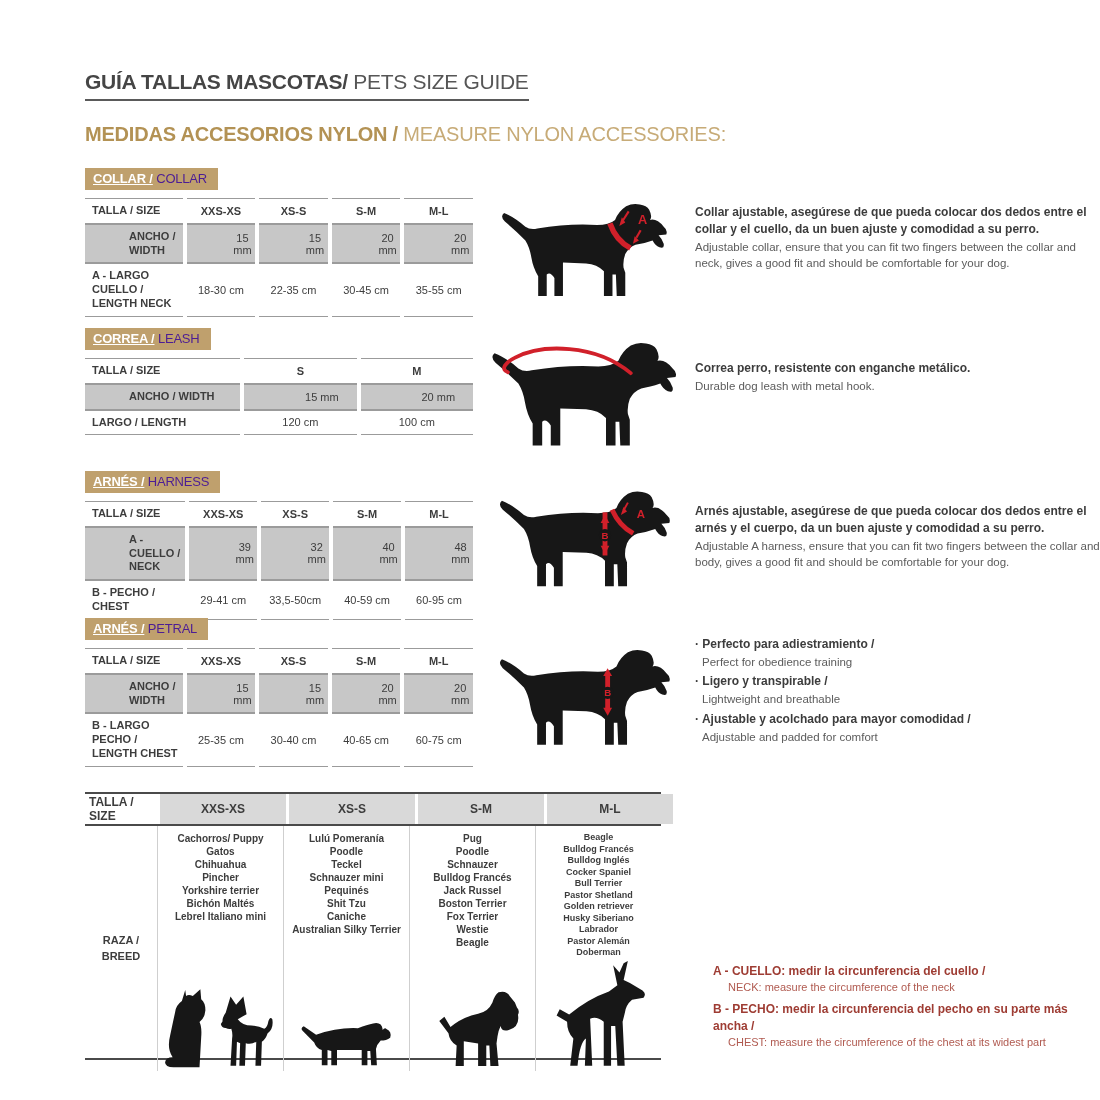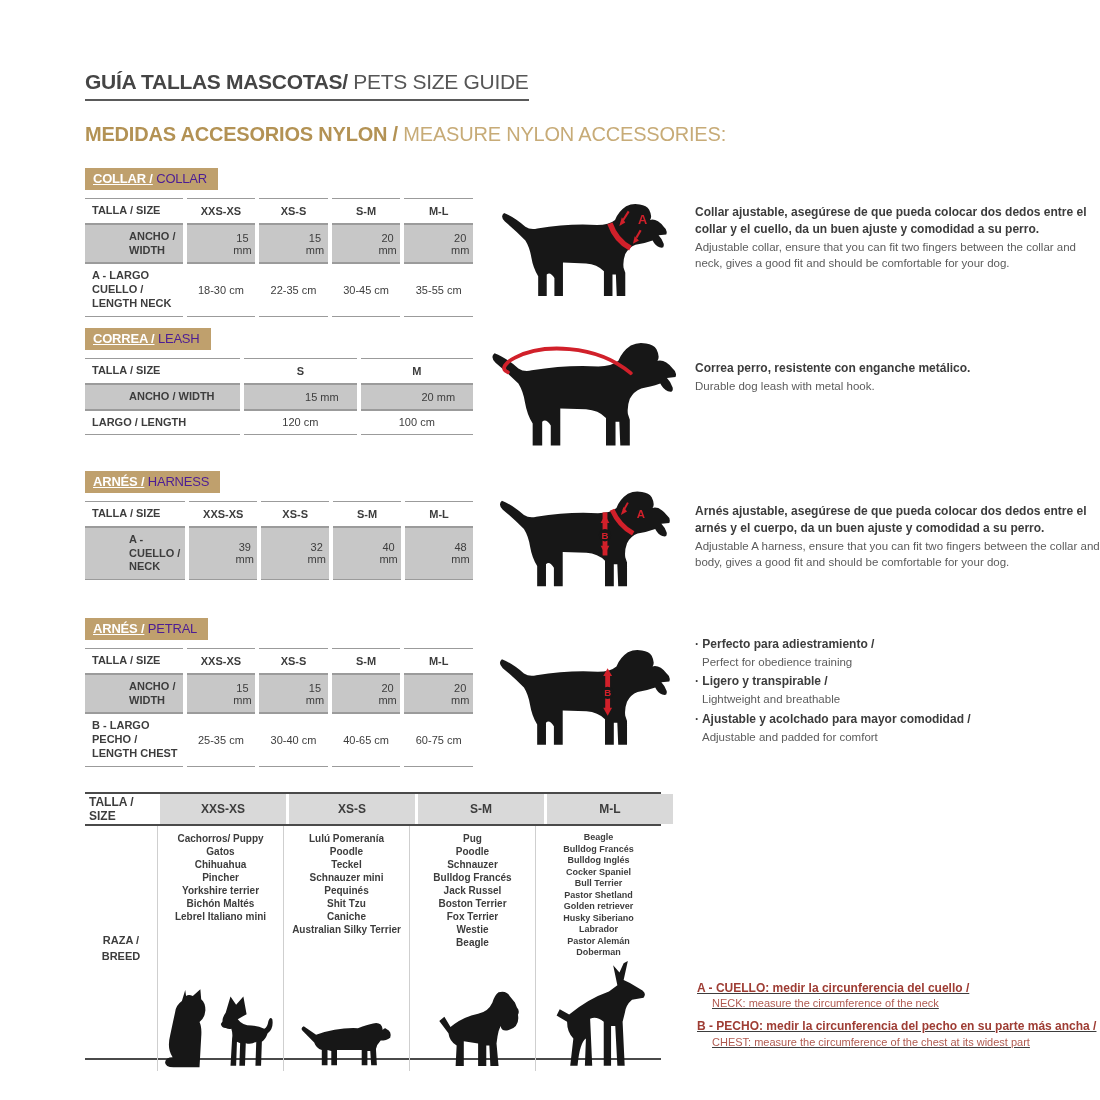--- a/index.html
+++ b/index.html
@@ -62,21 +62,21 @@
   .btc{display:flex;flex-direction:column;border-left:1px solid #cfcfcf;}
   .btc.first{border-left:none;align-items:center;justify-content:center;font-weight:700;
              font-size:11px;text-align:center;white-space:pre-line;line-height:1.5;}
   .breeds{margin-top:6px;text-align:center;font-weight:700;font-size:10px;line-height:13px;
           white-space:pre-line;}
   .btc.ml .breeds{font-size:9px;line-height:11.5px;}
   .anim{margin-top:auto;display:flex;justify-content:center;align-items:flex-end;gap:10px;
         padding-bottom:2px;}
 
   
-  .notes{margin-left:36px;align-self:flex-end;padding-bottom:4px;max-width:410px;text-decoration:underline;}
+  .notes{margin-left:52px;align-self:flex-end;padding-bottom:4px;max-width:410px;}
   .note{margin-bottom:6px;}
   .n-es{font-weight:700;font-size:12px;line-height:1.4;color:#9e3c33;}
   .n-en{font-weight:400;font-size:11px;line-height:1.4;color:#b05a50;margin-left:15px;}
 
   svg{display:block;}
   .dogfill{fill:#171717;}
   .red{fill:#d1202a;}
   .redstroke{stroke:#d1202a;fill:none;}
   .marker-letter{font-family:"Liberation Sans",sans-serif;font-weight:bold;fill:#d1202a;}
 </style>
@@ -195,20 +195,27 @@
           <td class="val">XS-S</td>
           <td class="val">S-M</td>
           <td class="val">M-L</td>
         </tr>
         <tr class="shaded">
           <td class="lbl">A - CUELLO / NECK</td>
           <td class="val">39 mm</td>
           <td class="val">32 mm</td>
           <td class="val">40 mm</td>
           <td class="val">48 mm</td>
+        </tr>
+        <tr>
+          <td class="lbl">B - PECHO / CHEST</td>
+          <td class="val">29-41 cm</td>
+          <td class="val">33,5-50cm</td>
+          <td class="val">40-59 cm</td>
+          <td class="val">60-95 cm</td>
         </tr>
       </tbody>
         </table>
     </div>
     <div class="sec-dog pt12">
       <svg width="185" height="115" viewBox="0 0 210 130" aria-hidden="true">
         <path class="dogfill" d="M196,36 Q201,40 199,45 L190,46 Q194,50 196,56 Q197,62 191,60 Q186,58 183,52 Q172,56 163,57 Q155,60 151,68 Q148,76 149,84 L151,90 L151,117 L141,117 L140,92 L136,92 L136,117 L126,117 L126,88 Q118,80 105,79 L78,78 L78,117 L68,117 L68,96 Q63,88 59,92 L59,117 L49,117 L49,94 Q43,84 41,72 Q39,60 34,52 Q22,40 10,30 Q4,24 9,20 Q20,24 34,36 Q40,40 48,38 Q85,32 118,34 Q132,34 139,28 Q143,18 152,12 Q160,8 168,10 Q176,11 179,16 Q183,24 180,28 Q188,26 196,36 Z"></path>
         <path class="redstroke" stroke-width="5.5" d="M134,30 Q142,48 158,57"></path>
         <path class="redstroke" stroke-width="5.5" d="M126,33 L126,82"></path>
         <path class="red" d="M126,36 L121,45 L131,45 Z"></path>

